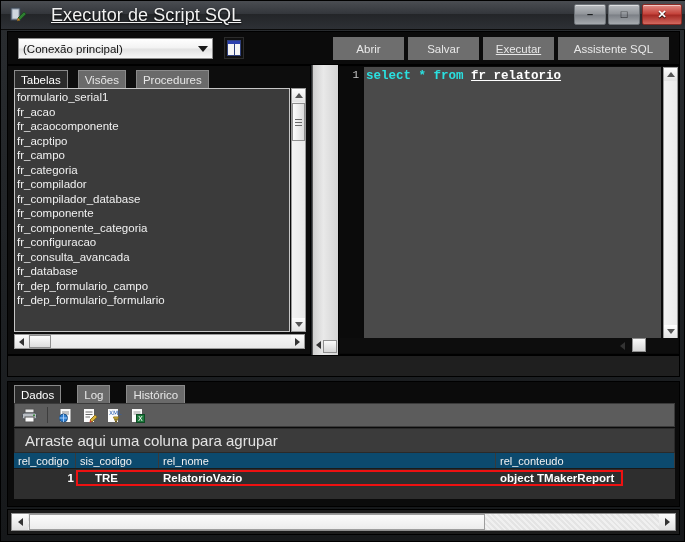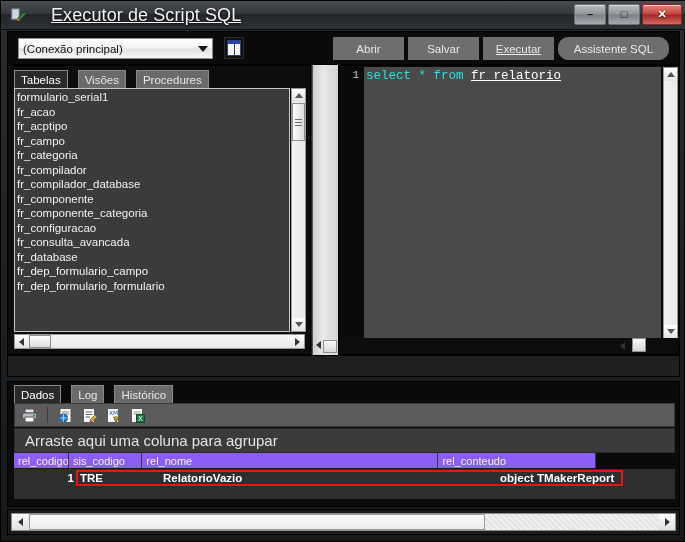--- a/index.html
+++ b/index.html
@@ -156,21 +156,21 @@
   }
   #ed-gutter{
     position:absolute;left:1px;top:1px;width:22px;height:272px;
     background:#0b0b0b;color:#c9c9c9;font-family:"Liberation Mono",monospace;font-size:11px;
     text-align:right;padding:2px 3px 0 0;box-sizing:border-box;
   }
   #ed-text{
     position:absolute;left:25px;top:1px;width:297px;height:272px;
     background:#4a4a4a;color:#e6e6e6;
     font-family:"Liberation Mono",monospace;font-size:12.5px;
-    padding:2px 0 0 2px;box-sizing:border-box;white-space:pre;
+    padding:2px 0 0 2px;box-sizing:border-box;white-space:pre;font-weight:bold;
   }
   .kw{color:#2ae0e0;}
   .ident{color:#ffffff;text-decoration:underline;}
   #ed-vscroll{position:absolute;right:1px;top:1px;width:15px;height:272px;}
   #ed-hstrip{
     position:absolute;left:1px;bottom:1px;width:338px;height:15px;
     background:#0d0d0d;
   }
   #ed-hstrip .hbox{
     position:absolute;left:292px;top:0;width:14px;height:14px;
@@ -182,36 +182,36 @@
   #midband{
     position:absolute;left:6px;top:354px;width:673px;height:22px;
     background:#1f1f1f;border:1px solid #000;box-sizing:border-box;
   }
 
   
   #lower{
     position:absolute;left:6px;top:380px;width:673px;height:126px;
     background:#0b0b0b;border:1px solid #000;box-sizing:border-box;
   }
-  #lower-tabs{position:absolute;left:6px;top:3px;height:18px;display:flex;gap:10px;}
+  #lower-tabs{position:absolute;left:6px;top:3px;height:18px;display:flex;gap:16px;}
   #grid-toolbar{
     position:absolute;left:6px;top:21px;width:661px;height:24px;
     background:#5c5c5c;border:1px solid #3a3a3a;box-sizing:border-box;
     display:flex;align-items:center;padding-left:6px;gap:7px;
   }
   .ticon{width:17px;height:17px;position:relative;}
   .tsep{width:1px;height:16px;background:#3d3d3d;margin:0 2px;}
   #grouppanel{
     position:absolute;left:6px;top:46px;width:661px;height:25px;
     background:#3b3b3b;border:1px solid #2a2a2a;box-sizing:border-box;
     color:#e2e2e2;font-size:15px;display:flex;align-items:center;padding-left:10px;
   }
   #grid-head{
-    position:absolute;left:6px;top:71px;width:582px;height:16px;
-    background:#8b5cf6;display:flex;box-sizing:border-box;border-bottom:1px solid #1a1a1a;
+    position:absolute;left:6px;top:71px;width:661px;height:16px;
+    background:#0c4a6e;display:flex;box-sizing:border-box;border-bottom:1px solid #1a1a1a;
   }
   #grid-head .hc{
     color:#f2f2f2;font-size:11px;display:flex;align-items:center;
     padding-left:4px;box-sizing:border-box;border-right:1px solid #3a3a3a;
     overflow:hidden;white-space:nowrap;
   }
   #grid-body{
     position:absolute;left:6px;top:87px;width:661px;height:30px;
     background:#2e2e2e;box-sizing:border-box;
   }
@@ -276,21 +276,21 @@
     </div>
     <div class="tbtn" id="btn-0" style="left: 325px; width: 71px;">
         <span>Abrir</span>
       </div>
     <div class="tbtn" id="btn-1" style="left: 400px; width: 71px;">
         <span>Salvar</span>
       </div>
     <div class="tbtn" id="btn-2" style="left: 475px; width: 71px; text-decoration: underline;">
         <span>Executar</span>
       </div>
-    <div class="tbtn" id="btn-3" style="left: 550px; width: 111px; border-radius: 10px;">
+    <div class="tbtn" id="btn-3" style="left: 550px; width: 111px;">
         <span>Assistente SQL</span>
       </div>
   </div>
 
   <div id="upper">
 
     <div id="leftpanel">
       <div class="tabstrip" id="left-tabs">
           <div class="tab active">
             <span>Tabelas</span>
@@ -299,20 +299,21 @@
             <span>Visões</span>
           </div>
           <div class="tab">
             <span>Procedures</span>
           </div>
         </div>
 
       <div id="tablelist">
           <div class="row">formulario_serial1</div>
           <div class="row">fr_acao</div>
+          <div class="row">fr_acaocomponente</div>
           <div class="row">fr_acptipo</div>
           <div class="row">fr_campo</div>
           <div class="row">fr_categoria</div>
           <div class="row">fr_compilador</div>
           <div class="row">fr_compilador_database</div>
           <div class="row">fr_componente</div>
           <div class="row">fr_componente_categoria</div>
           <div class="row">fr_configuracao</div>
           <div class="row">fr_consulta_avancada</div>
           <div class="row">fr_database</div>
@@ -441,21 +442,21 @@
     <div id="grid-head">
         <div class="hc" style="width: 62px;">rel_codigo</div>
         <div class="hc" style="width: 83px;">sis_codigo</div>
         <div class="hc" style="width: 337px;">rel_nome</div>
         <div class="hc" style="width: 179px;">rel_conteudo</div>
       </div>
 
     <div id="grid-body">
       <div id="grid-row">
           <div class="gc" style="width: 62px; justify-content: flex-end; padding-left: 0px; padding-right: 2px;">1</div>
-          <div class="gc" style="width: 83px; justify-content: flex-start; padding-left: 4px; padding-right: 0px; text-align: center;">TRE</div>
+          <div class="gc" style="width: 83px; justify-content: flex-start; padding-left: 19px; padding-right: 0px; text-align: center;">TRE</div>
           <div class="gc" style="width: 337px; justify-content: flex-start; padding-left: 4px; padding-right: 0px;">RelatorioVazio</div>
           <div class="gc" style="width: 179px; justify-content: flex-start; padding-left: 4px; padding-right: 0px;">object TMakerReport</div>
         </div>
       <div id="row-highlight" style="border-color: rgb(238, 17, 17);"></div>
     </div>
   </div>
 
   <div id="bottombar">
     <div id="bhs">
       <div class="harrow l">

